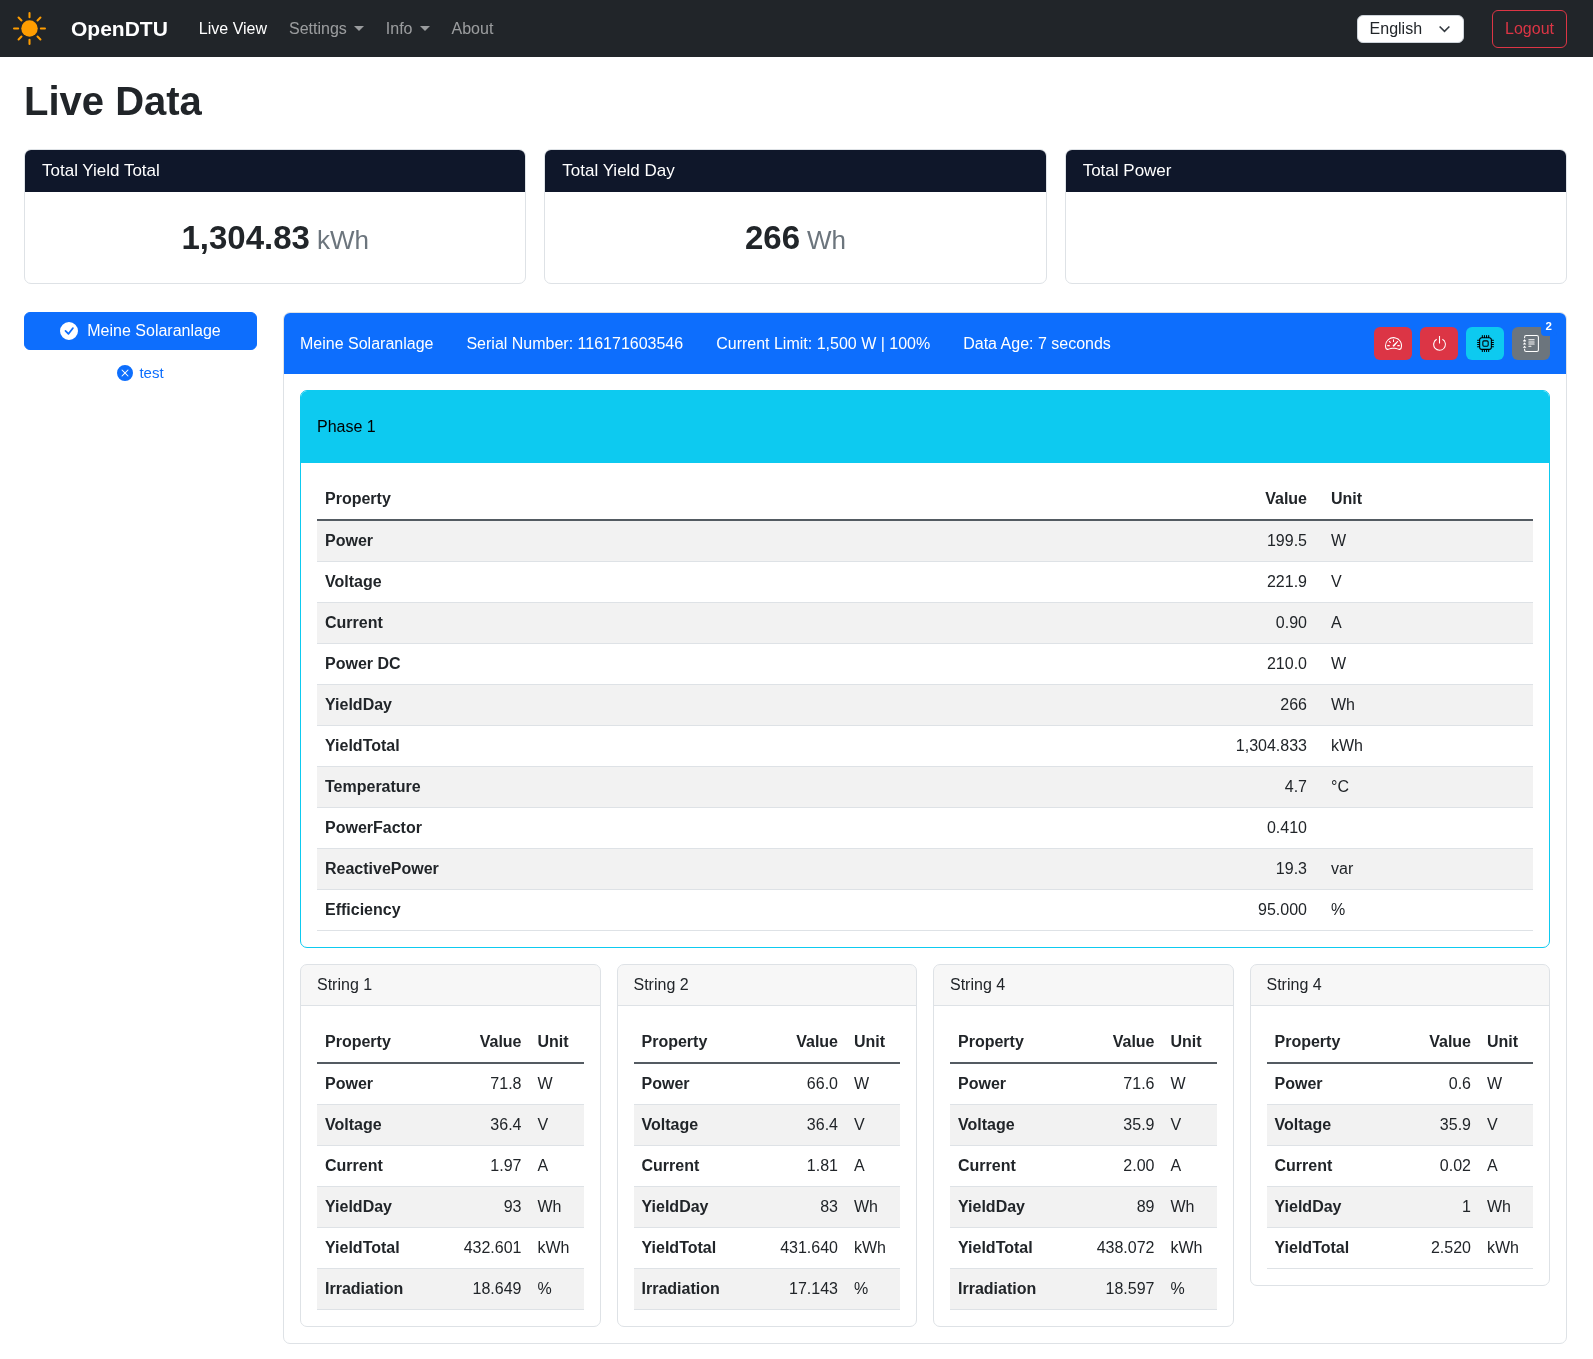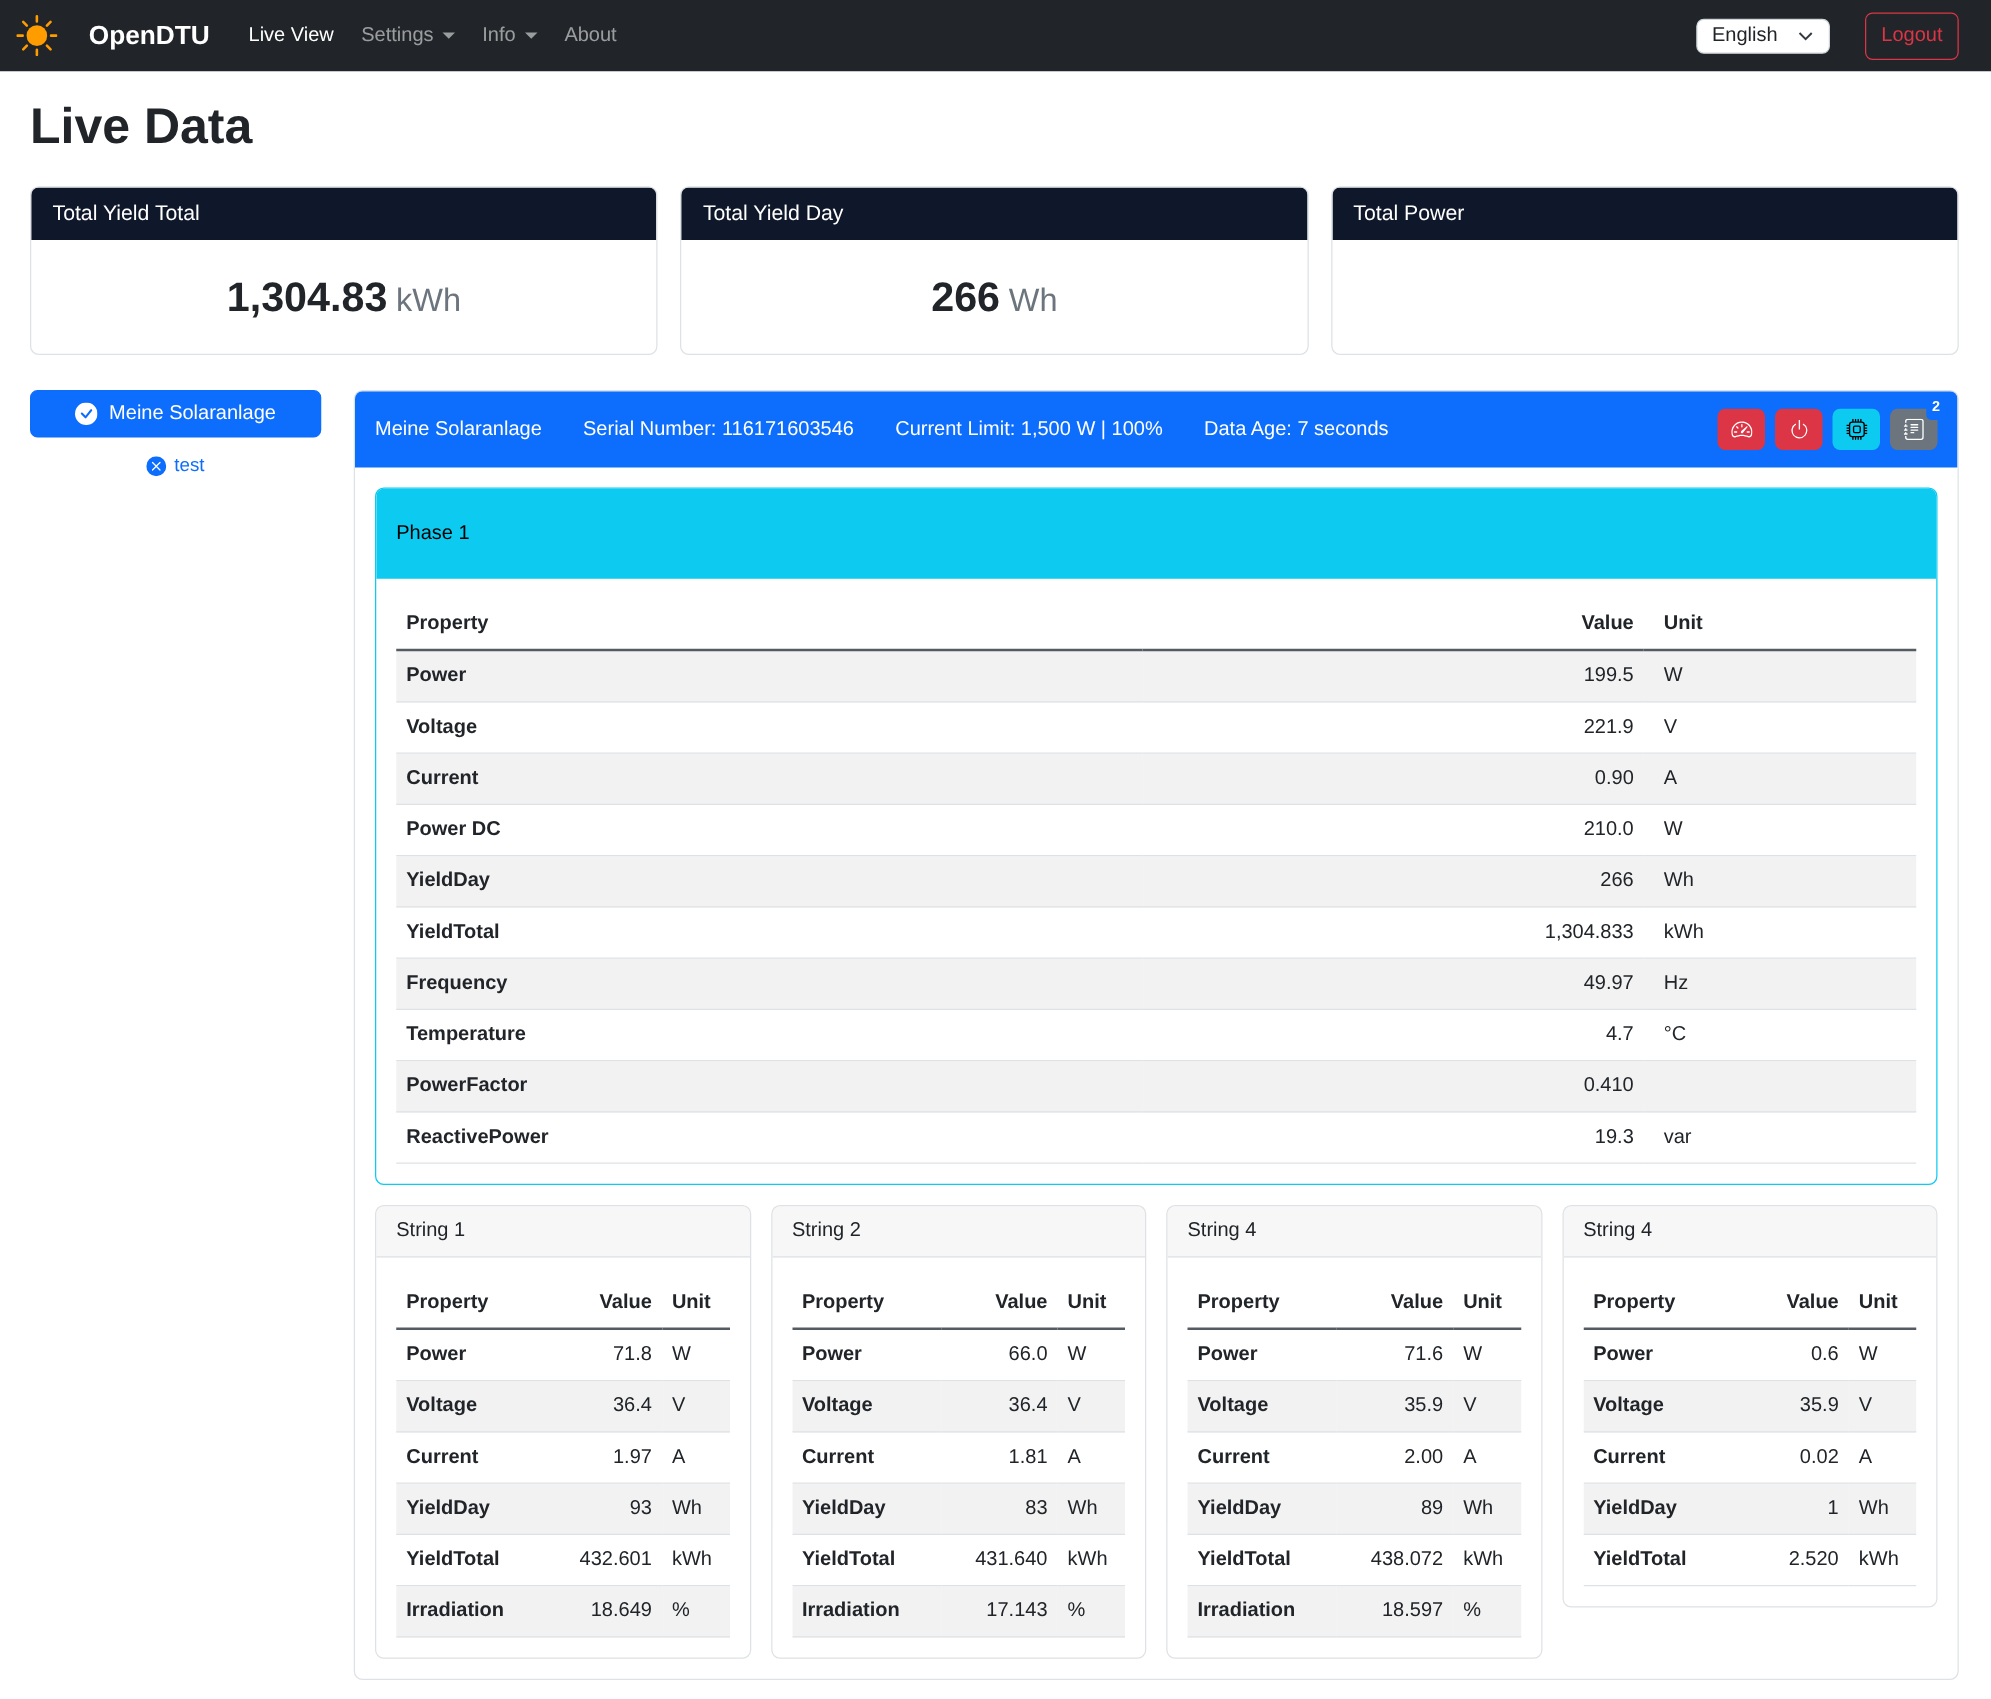--- a/index.html
+++ b/index.html
@@ -273,38 +273,38 @@
                     <td class="prop">YieldDay</td>
                     <td class="val">266</td>
                     <td class="unit">Wh</td>
                   </tr>
                   <tr>
                     <td class="prop">YieldTotal</td>
                     <td class="val">1,304.833</td>
                     <td class="unit">kWh</td>
                   </tr>
                   <tr>
-                    <td class="prop">Frequency</td>
-                    <td class="val">49.97</td>
-                    <td class="unit">Hz</td>
-                  </tr>
-                  <tr>
                     <td class="prop">Temperature</td>
                     <td class="val">4.7</td>
                     <td class="unit">°C</td>
                   </tr>
                   <tr>
                     <td class="prop">PowerFactor</td>
                     <td class="val">0.410</td>
                     <td class="unit"></td>
                   </tr>
                   <tr>
                     <td class="prop">ReactivePower</td>
                     <td class="val">19.3</td>
                     <td class="unit">var</td>
+                  </tr>
+                  <tr>
+                    <td class="prop">Efficiency</td>
+                    <td class="val">95.000</td>
+                    <td class="unit">%</td>
                   </tr>
                 </tbody>
             </table>
           </div>
         </div>
 
         <div class="strings-row" id="strings-row">
   <div class="string-card">
     <div class="string-header">String 1</div>
     <div class="string-body">

